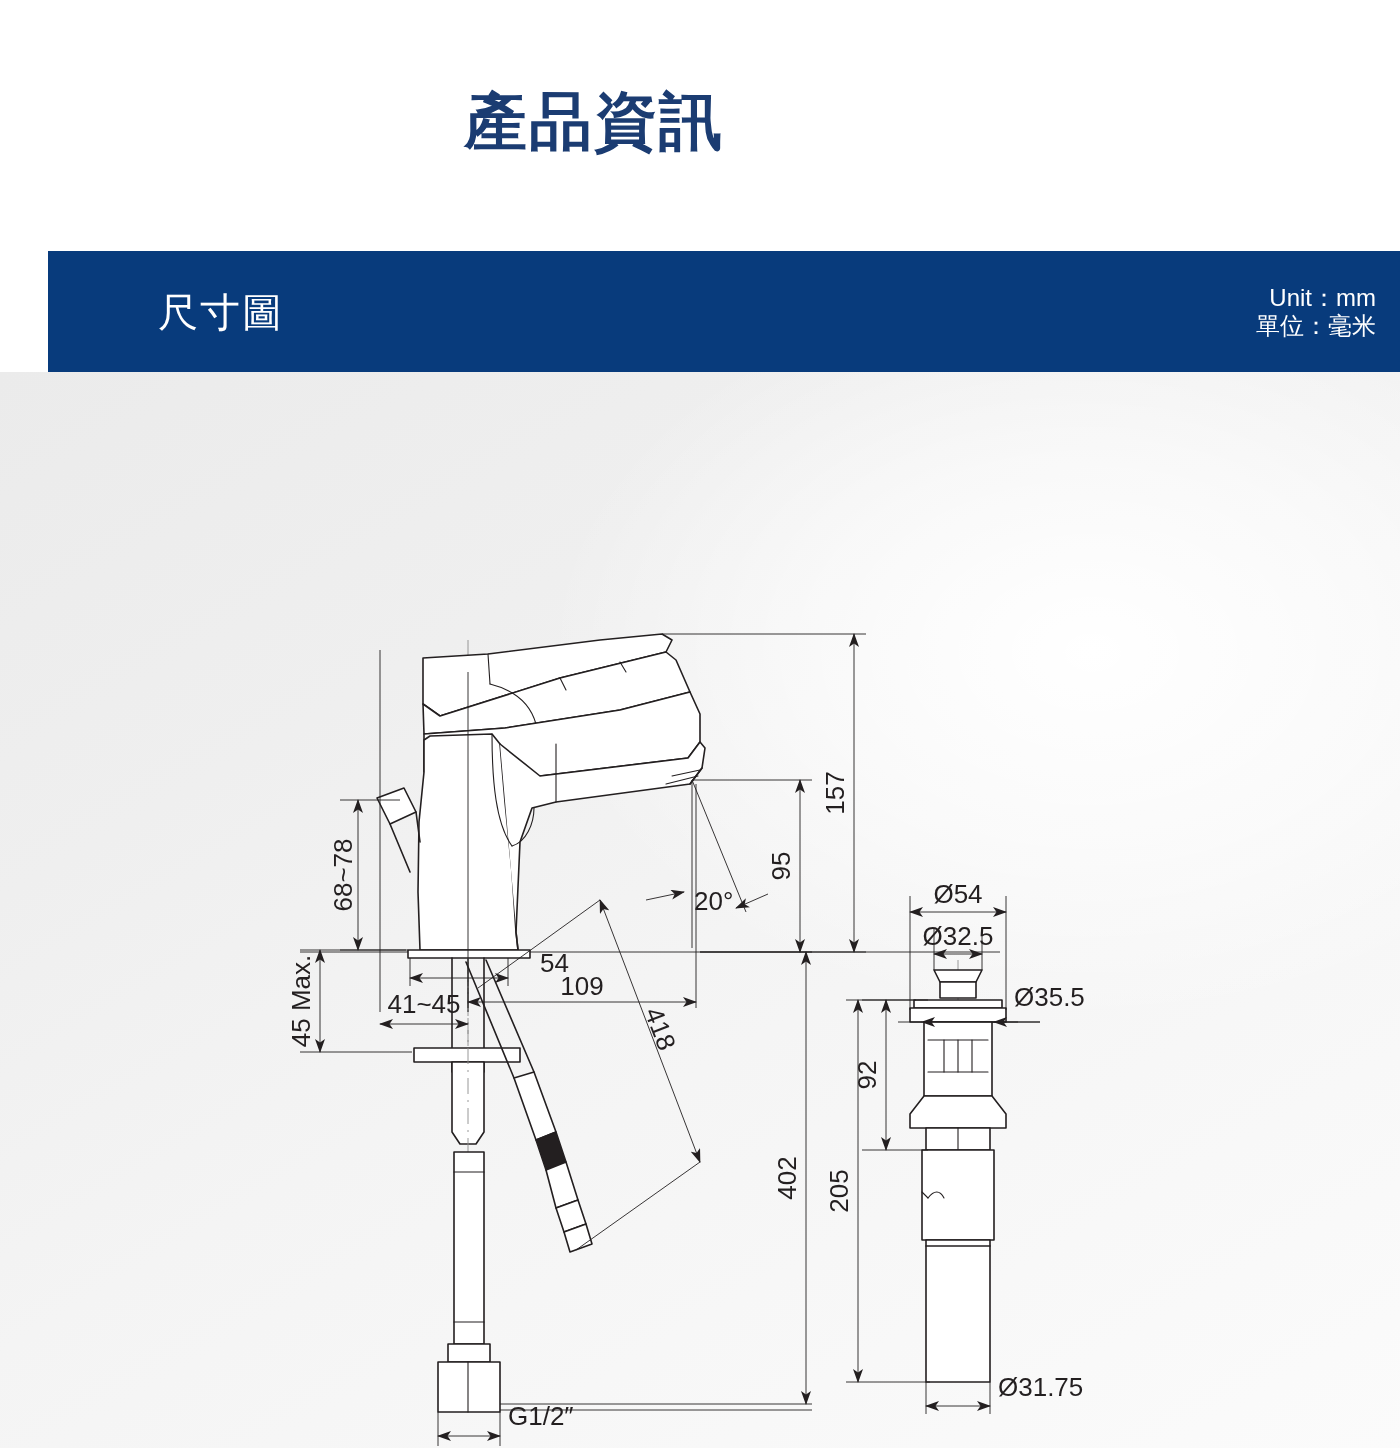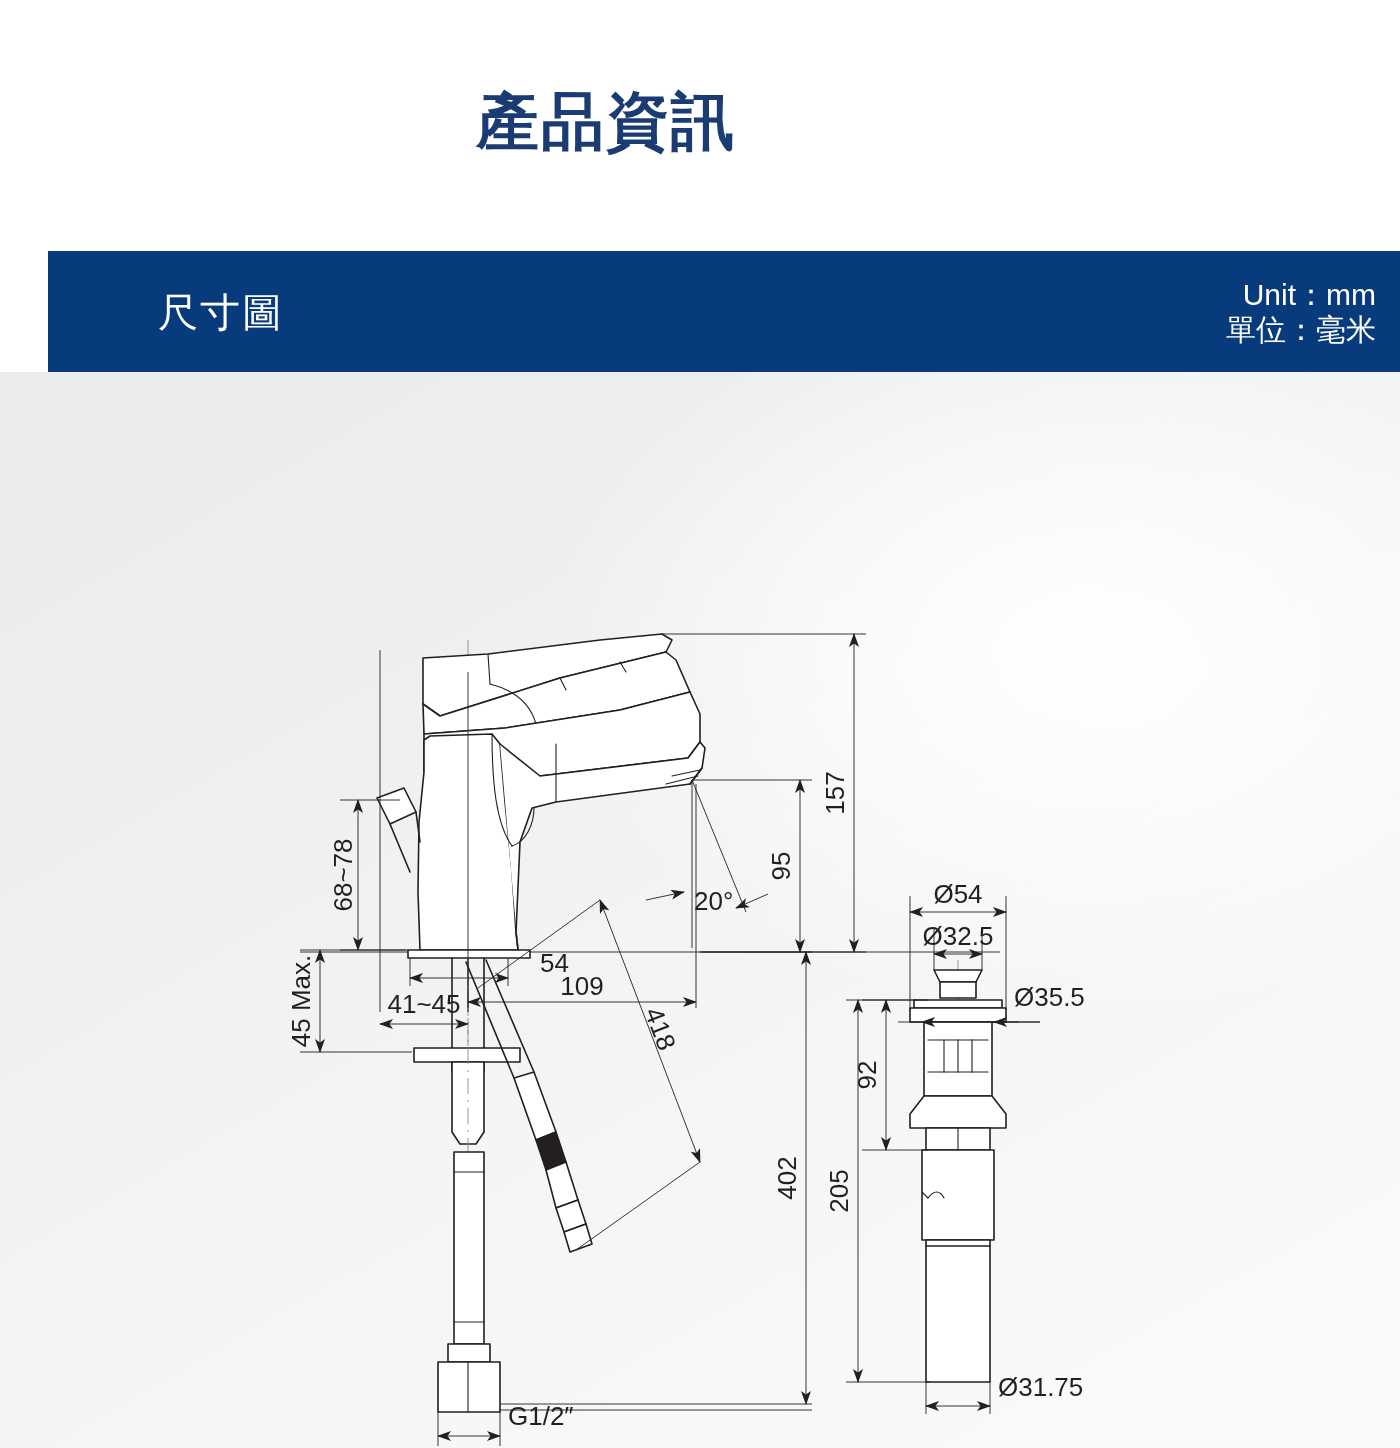--- a/index.html
+++ b/index.html
@@ -22,21 +22,20 @@
   .title-zone {
     position: absolute;
     left: 0;
     top: 0;
     width: 1188px;
     height: 251px;
     background: #ffffff;
     display: flex;
     align-items: center;
     justify-content: center;
-    padding-left: 12px;
   }
   .page-title {
     font-size: 63px;
     font-weight: bold;
     color: #1B3C72;
     letter-spacing: 2px;
     line-height: 1;
     margin-top: -8px;
   }
   
@@ -62,21 +61,21 @@
   .band-units {
     position: absolute;
     right: 72px;
     top: 50%;
     transform: translateY(-50%);
     text-align: right;
     color: #ffffff;
     line-height: 1.18;
   }
   .band-units .u-line {
-    font-size: 30px;
+    font-size: 24px;
     white-space: nowrap;
   }
   
   .draw-zone {
     position: absolute;
     left: 0;
     top: 372px;
     width: 1400px;
     height: 1076px;
     background:

